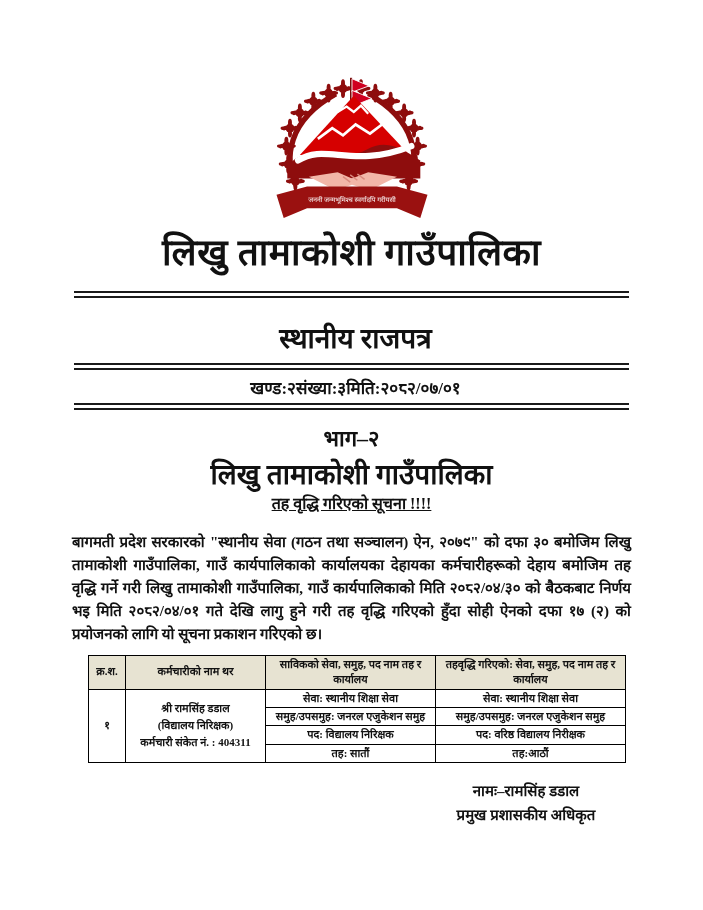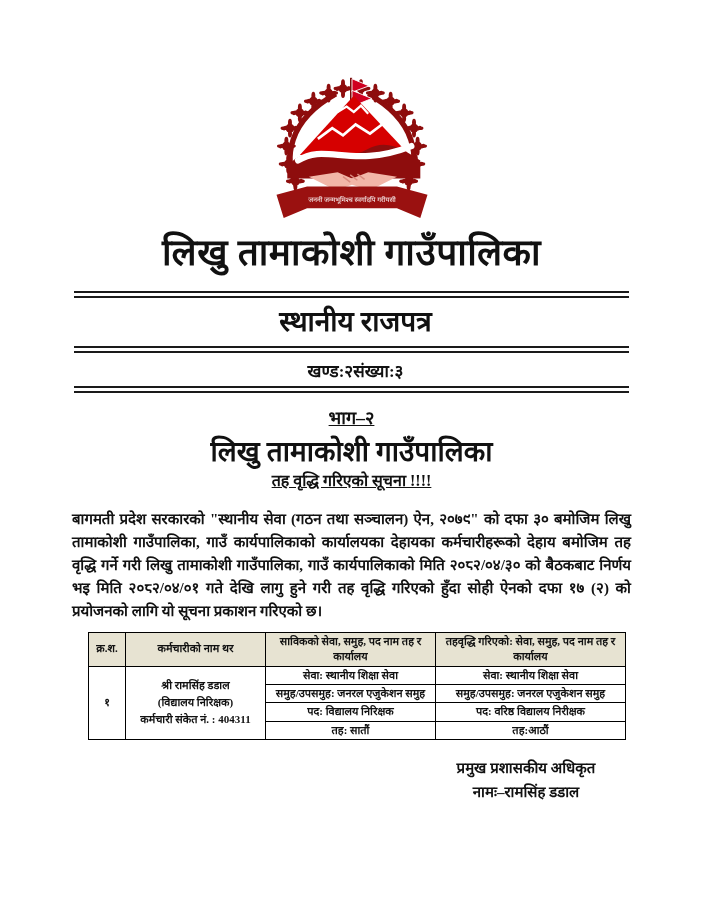--- a/index.html
+++ b/index.html
@@ -24,29 +24,29 @@
   
   .rule-double {
     margin:0 74px; height:7px;
     border-top:2px solid #1a1a1a; border-bottom:2px solid #1a1a1a;
   }
   .r1 { margin-top:16px; }
   .r2 { margin-top:5px; }
   .r3 { margin-top:4px; }
 
   .gazette-title {
-    text-align:center; font-size:28px; font-weight:bold; margin-top:5px; line-height:1.35;padding-left:8px;
+    text-align:center; font-size:28px; font-weight:bold; margin-top:22px; line-height:1.35;padding-left:8px;
   }
 
   .meta-row {
     display:flex; justify-content:center; align-items:center;
     margin:6px 120px 0 128px; font-size:17px; font-weight:bold;
   }
 
-  .part-label { text-align:center; font-size:18px; font-weight:bold; margin-top:12px;text-decoration:underline; }
+  .part-label { text-align:center; font-size:22px; font-weight:bold; margin-top:12px; }
   .muni-title2 { text-align:center; font-size:28px; font-weight:bold; margin-top:6px; line-height:1.2; }
   .notice-heading {
     text-align:center; font-size:16px; font-weight:bold; 
     text-decoration:underline;
   }
 
   .body-para {
     margin:17px 72px 0 72px; text-align:justify;
     font-size:15px; font-weight:600; line-height:23px;
   }
@@ -147,20 +147,21 @@
 
   <div class="rule-double r1"></div>
 
   <div class="gazette-title">स्थानीय राजपत्र</div>
 
   <div class="rule-double r2"></div>
 
   <div class="meta-row">
     <span>खण्ड:२</span>
     <span>संख्या:३</span>
+    <span>मिति:२०८२/०७/०१</span>
   </div>
 
   <div class="rule-double r3"></div>
 
   <div class="part-label">भाग–२</div>
   <div class="muni-title2">लिखु तामाकोशी गाउँपालिका</div>
   <div class="notice-heading">तह वृद्धि गरिएको सूचना !!!!</div>
 
   <p class="body-para"><span>बागमती प्रदेश सरकारको </span><span class="act">"स्थानीय सेवा (गठन तथा सञ्चालन) ऐन, २०७९"</span><span> को दफा ३० बमोजिम लिखु तामाकोशी गाउँपालिका, गाउँ कार्यपालिकाको कार्यालयका देहायका कर्मचारीहरूको देहाय बमोजिम तह वृद्धि गर्ने गरी लिखु तामाकोशी गाउँपालिका, गाउँ कार्यपालिकाको मिति २०८२/०४/३० को बैठकबाट निर्णय भइ मिति २०८२/०४/०१ गते देखि लागु हुने गरी तह वृद्धि गरिएको हुँदा सोही ऐनको दफा १७ (२) को प्रयोजनको लागि यो सूचना प्रकाशन गरिएको छ।</span></p>
 
@@ -199,17 +200,17 @@
         <td>पद: वरिष्ठ विद्यालय निरीक्षक</td>
       </tr>
       <tr>
         <td>तह: सातौं</td>
         <td>तह:आठौं</td>
       </tr>
     </tbody>
   </table>
 
   <div class="signature">
+    <div>नामः–रामसिंह डडाल</div>
     <div>प्रमुख प्रशासकीय अधिकृत</div>
-    <div>नामः–रामसिंह डडाल</div>
   </div>
 
 </div>
 
 </body></html>

